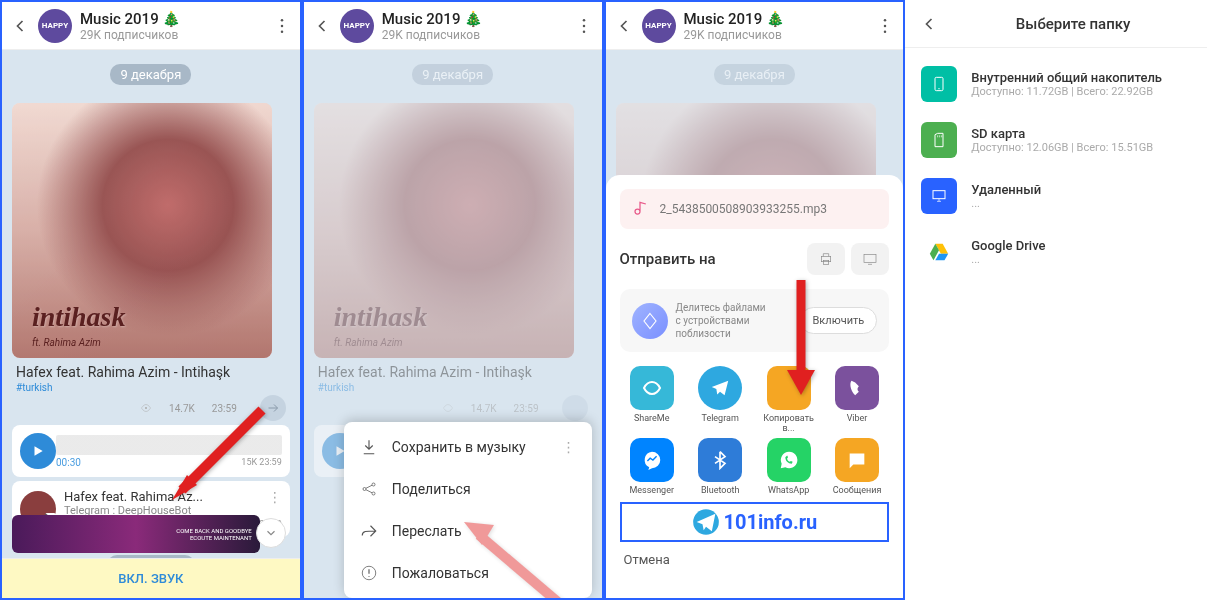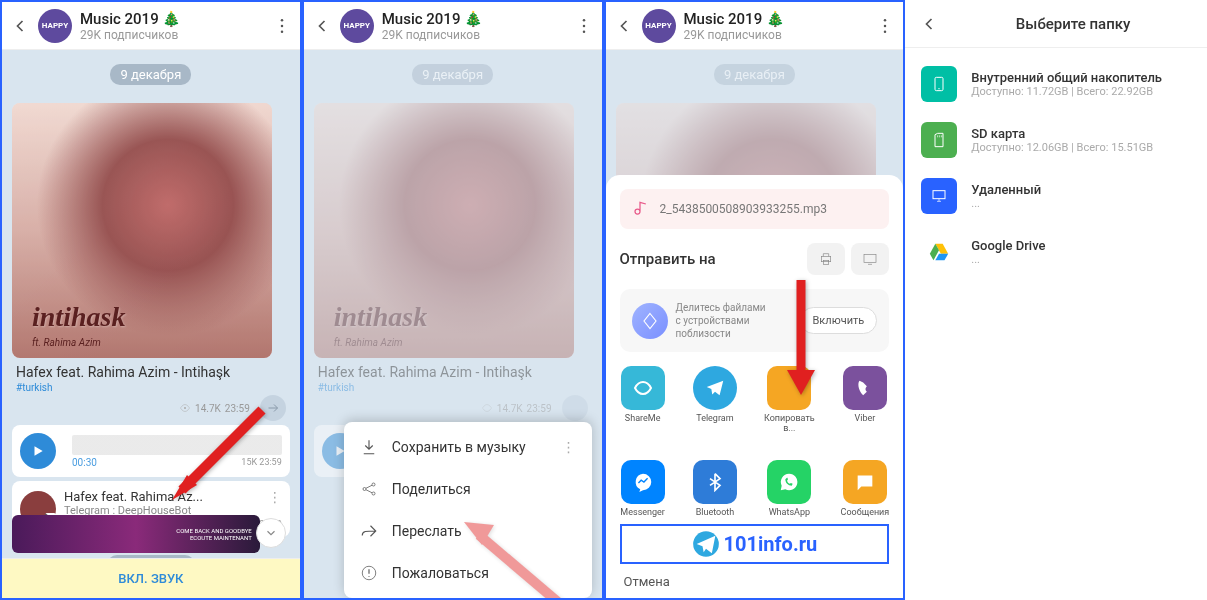--- a/index.html
+++ b/index.html
@@ -15,24 +15,24 @@
 .more{width:20px;height:20px}
 .content{position:relative;height:calc(100% - 48px);overflow:hidden}
 .date-b{display:inline-block;background:rgba(120,140,160,.5);color:#fff;font-size:13px;padding:3px 10px;border-radius:10px;margin:14px auto}
 .date-wrap{text-align:center}
 .cover{margin:4px 10px;width:260px;height:255px;background:linear-gradient(135deg,#f4e6e0 0%,#e8c5c0 100%);border-radius:8px;position:relative;overflow:hidden}
 .cover::before{content:"";position:absolute;inset:0;background:radial-gradient(circle at 60% 40%,#b85a5a 0%,#8a3e3e 30%,transparent 60%),linear-gradient(180deg,#f0d8d0 0%,#d4a8a0 50%,#a86860 100%);opacity:.85}
 .cover-txt{position:absolute;bottom:25px;left:20px;color:#5a2020;font-family:cursive;font-size:28px;font-weight:bold;font-style:italic;text-shadow:1px 1px 2px rgba(255,255,255,.3)}
 .cover-sub{position:absolute;bottom:10px;left:20px;color:#5a2020;font-size:10px;font-style:italic}
 .track-title{margin:6px 14px 2px;font-size:14px;color:#333}
 .hashtag{margin:2px 14px;font-size:10px;color:#2e8bd8}
-.meta{display:flex;justify-content:flex-end;align-items:center;gap:4px;margin:2px 14px;font-size:10px;color:#999}
+.meta{display:flex;justify-content:flex-end;align-items:center;gap:17px;margin:2px 14px;font-size:10px;color:#999}
 .eye{width:12px;height:12px}
 .fwd{width:26px;height:26px;border-radius:50%;background:#c5d3e0;display:flex;align-items:center;justify-content:center;margin-left:6px}
-.audio-card{background:#fff;border-radius:8px;margin:4px 10px;padding:8px;display:flex;align-items:center;gap:16px}
+.audio-card{background:#fff;border-radius:8px;margin:4px 10px;padding:8px;display:flex;align-items:center;gap:0}
 .play-btn{width:36px;height:36px;border-radius:50%;background:#2e8bd8;display:flex;align-items:center;justify-content:center;flex-shrink:0}
 .wave{flex:1;height:20px;background:linear-gradient(90deg,#ccc 0%,#ccc 100%);opacity:.4;border-radius:2px}
 .audio-time{font-size:10px;color:#4a9de0;margin-top:2px}
 .audio-meta{font-size:9px;color:#999;text-align:right;margin-top:2px}
 .track-item{background:#fff;border-radius:8px;margin:4px 10px;padding:8px;display:flex;align-items:center;gap:8px;position:relative}
 .track-thumb{width:36px;height:36px;border-radius:50%;background:#8a3e3e;position:relative;flex-shrink:0}
 .track-thumb::after{content:"";position:absolute;bottom:0;right:0;width:0;height:0;border-left:7px solid #555;border-top:5px solid transparent;border-bottom:5px solid transparent;background:#fff;padding:2px;border-radius:2px}
 .track-info{flex:1;overflow:hidden}
 .track-name{font-size:13px;color:#333;white-space:nowrap;overflow:hidden;text-overflow:ellipsis}
 .track-bot{font-size:11px;color:#888}
@@ -50,21 +50,21 @@
 .file-chip{background:#fdf1f1;border-radius:8px;padding:10px;display:flex;align-items:center;gap:10px;margin-bottom:14px}
 .file-icon{width:20px;height:20px}
 .file-name{font-size:12px;color:#777}
 .send-row{display:flex;align-items:center;justify-content:space-between;margin-bottom:14px}
 .send-lbl{font-size:15px;font-weight:500;color:#333}
 .btn-sm{width:38px;height:32px;border-radius:8px;background:#f2f2f2;display:flex;align-items:center;justify-content:center;margin-left:6px}
 .info-box{background:#f7f7f7;border-radius:10px;padding:12px;display:flex;align-items:center;gap:8px;margin-bottom:14px}
 .info-icon{width:36px;height:36px;border-radius:50%;background:linear-gradient(135deg,#a0b4ff,#7a8fff);display:flex;align-items:center;justify-content:center}
 .info-txt{flex:1;font-size:10px;color:#888;line-height:1.3}
 .enable-btn{background:#fff;border:1px solid #ddd;border-radius:16px;padding:6px 12px;font-size:11px;color:#555}
-.app-grid{display:grid;grid-template-columns:repeat(4,1fr);gap:26px;margin-bottom:2px}
+.app-grid{display:grid;grid-template-columns:repeat(4,1fr);gap:4px;margin-bottom:2px}
 .app{text-align:center}
 .app-ic{width:44px;height:44px;border-radius:10px;margin:0 auto 4px;display:flex;align-items:center;justify-content:center}
 .app-lbl{font-size:9px;color:#555;line-height:1.1}
 .watermark{border:2px solid #2962ff;padding:4px 8px;margin:6px 0;display:flex;align-items:center;justify-content:center;gap:4px}
 .wm-ic{width:28px;height:28px}
 .wm-txt{font-size:20px;color:#2962ff;font-weight:bold}
 .cancel{text-align:left;font-size:13px;color:#555;padding:4px}
 .p4-hdr{height:48px;display:flex;align-items:center;padding:0 14px;gap:14px;border-bottom:1px solid #eee}
 .p4-title{flex:1;text-align:center;font-size:15px;font-weight:500;color:#333}
 .storage-list{padding:8px 0}

